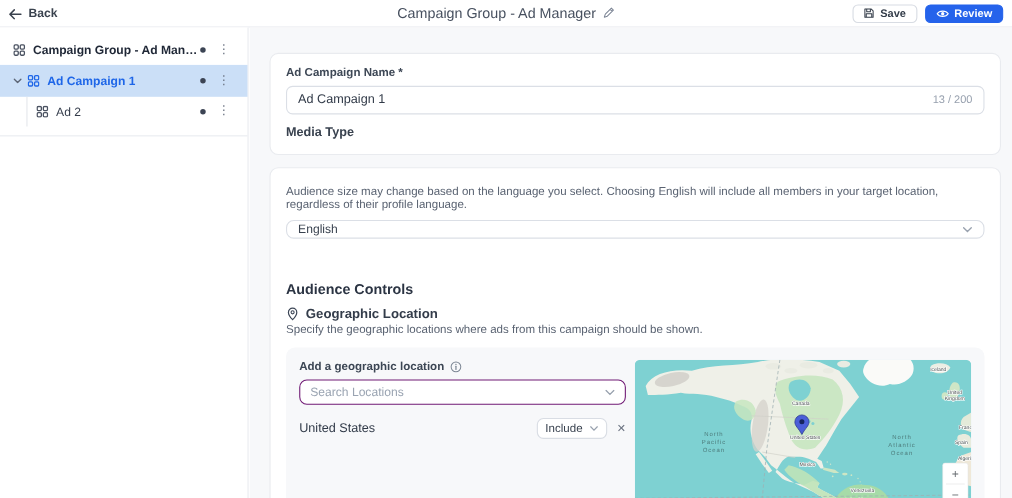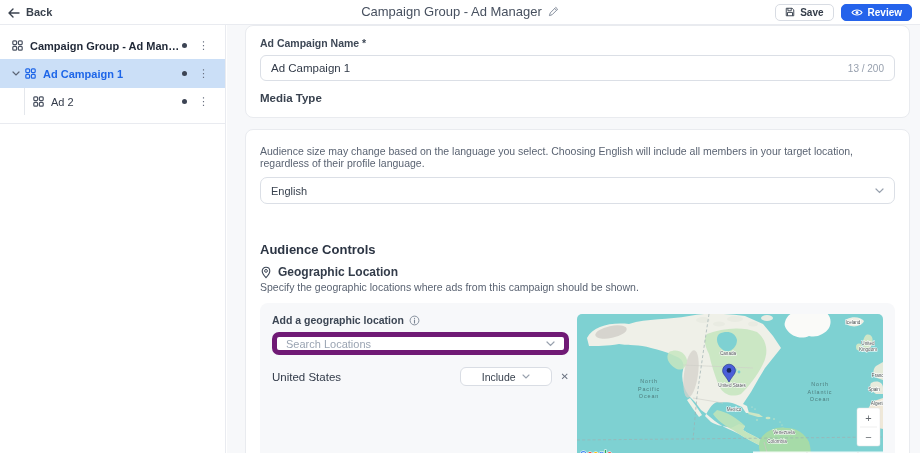--- a/index.html
+++ b/index.html
@@ -39,21 +39,21 @@
   .row-right { margin-left:auto; display:flex; align-items:center; gap:9px; }
   .status-dot { width:5px; height:5px; border-radius:50%; background:#3c4454; }
   .kebab { font-size:11px; color:#697180; line-height:1; cursor:pointer; padding:0 2px; }
   .tree-divider { margin-top:8px; border-bottom:1px solid #e9ebf0; }
 
   
   .main { position:absolute; top:25px; left:227px; right:0; bottom:0; background:#f7f8fa;
     overflow:hidden; }
   .card { margin-left:18px; width:665px; background:#fff; border:1px solid #e9ebef;
     border-radius:8px; }
-  .card-1 { padding:11px 14px 13px; }
+  .card-1 { margin-top:23px; padding:11px 14px 13px; }
   .card-2 { margin-top:11px; padding:12px 14px; height:340px; }
 
   .field-label { font-size:10.5px; font-weight:700; color:#3e4856; }
   .text-input { margin-top:6px; height:26px; border:1px solid #dbdfe6; border-radius:6px;
     display:flex; align-items:center; padding:0 10px; background:#fff; }
   .text-input input { border:none; outline:none; flex:1; font-size:11.5px; color:#313a48;
     font-family:inherit; background:transparent; }
   .char-counter { font-size:10px; color:#97a0ae; margin-left:8px; }
 
   .media-label { margin-top:11px; font-size:11.5px; font-weight:700; color:#39424f; }
@@ -61,47 +61,47 @@
   .radio-opt { display:flex; align-items:center; gap:6px; font-size:11.5px; color:#414b59;
     cursor:pointer; }
   .radio { width:12px; height:12px; border-radius:50%; border:1px solid #c6ccd6; background:#fff;
     position:relative; flex:none; }
   .radio.sel { border-color:#2563eb; }
   .radio.sel::after { content:""; position:absolute; left:2px; top:2px; width:6px; height:6px;
     border-radius:50%; background:#2563eb; }
 
   .section-heading { font-size:13px; font-weight:700; color:#2b3443; }
   .section-desc { margin-top:3px; font-size:10.5px; color:#5a6372; }
-  .select-box { margin-top:8px; height:27px; border:1px solid #dbdfe6; border-radius:7px;
+  .select-box { margin-top:8px; height:17px; border:1px solid #dbdfe6; border-radius:7px;
     display:flex; align-items:center; padding:0 10px; font-size:11px; color:#39424f;
     background:#fff; cursor:pointer; }
   .select-box .chev { margin-left:auto; color:#98a1ae; display:flex; }
 
   .audience-heading { margin-top:38px; }
   .geo-row { margin-top:8px; display:flex; align-items:center; gap:6px; }
   .geo-row .geo-icon { display:flex; color:#3c4656; }
   .geo-heading { font-size:12px; font-weight:700; color:#333c4a; }
   .geo-desc { margin-top:2px; font-size:10.5px; color:#5a6372; }
 
   .geo-panel { margin-top:10px; background:#f7f8fa; border-radius:8px; padding:11px 12px;
     display:flex; gap:8px; height:168px; }
   .geo-left { flex:1; min-width:0; }
   .add-loc-row { display:flex; align-items:center; gap:5px; }
   .add-loc-label { font-size:10.5px; font-weight:700; color:#3c4654; }
   .info-icon { display:flex; color:#7c8694; cursor:pointer; }
-  .search-box { margin-top:6px; height:23px; background:#fff; border:5px solid #701a75;
+  .search-box { margin-top:6px; height:23px; background:#fff; border:1px solid #701a75;
     border-radius:7px; display:flex; align-items:center; padding:0 9px; }
   .search-box input { border:none; outline:none; flex:1; font-size:11px; color:#313a48;
     font-family:inherit; background:transparent; }
   .search-box input::placeholder { color:#9aa4b2; }
   .search-box .chev { color:#98a1ae; display:flex; }
   .loc-row { margin-top:12px; display:flex; align-items:center; }
   .loc-name { font-size:11.5px; color:#323b49; }
   .loc-right { margin-left:auto; display:flex; align-items:center; }
-  .include-btn { height:19px; display:flex; align-items:center; gap:6px; padding:0 21px;
+  .include-btn { height:19px; display:flex; align-items:center; gap:6px; padding:0 7px;
     background:#fff; border:1px solid #d9dde4; border-radius:6px; font-size:10.5px;
     color:#39424f; cursor:pointer; }
   .include-btn .chev { color:#98a1ae; display:flex; }
   .remove-x { margin-left:9px; font-size:10px; color:#6a7280; cursor:pointer; }
 
   .map-wrap { width:306px; height:146px; border-radius:5px; overflow:hidden; flex:none;
     position:relative; cursor:grab; }
   .map-wrap svg { display:block; }
   .map-country { font-size:4.6px; fill:#474f4f; paint-order:stroke; stroke:#ffffff;
     stroke-width:1.1px; text-anchor:middle; font-weight:400; }

